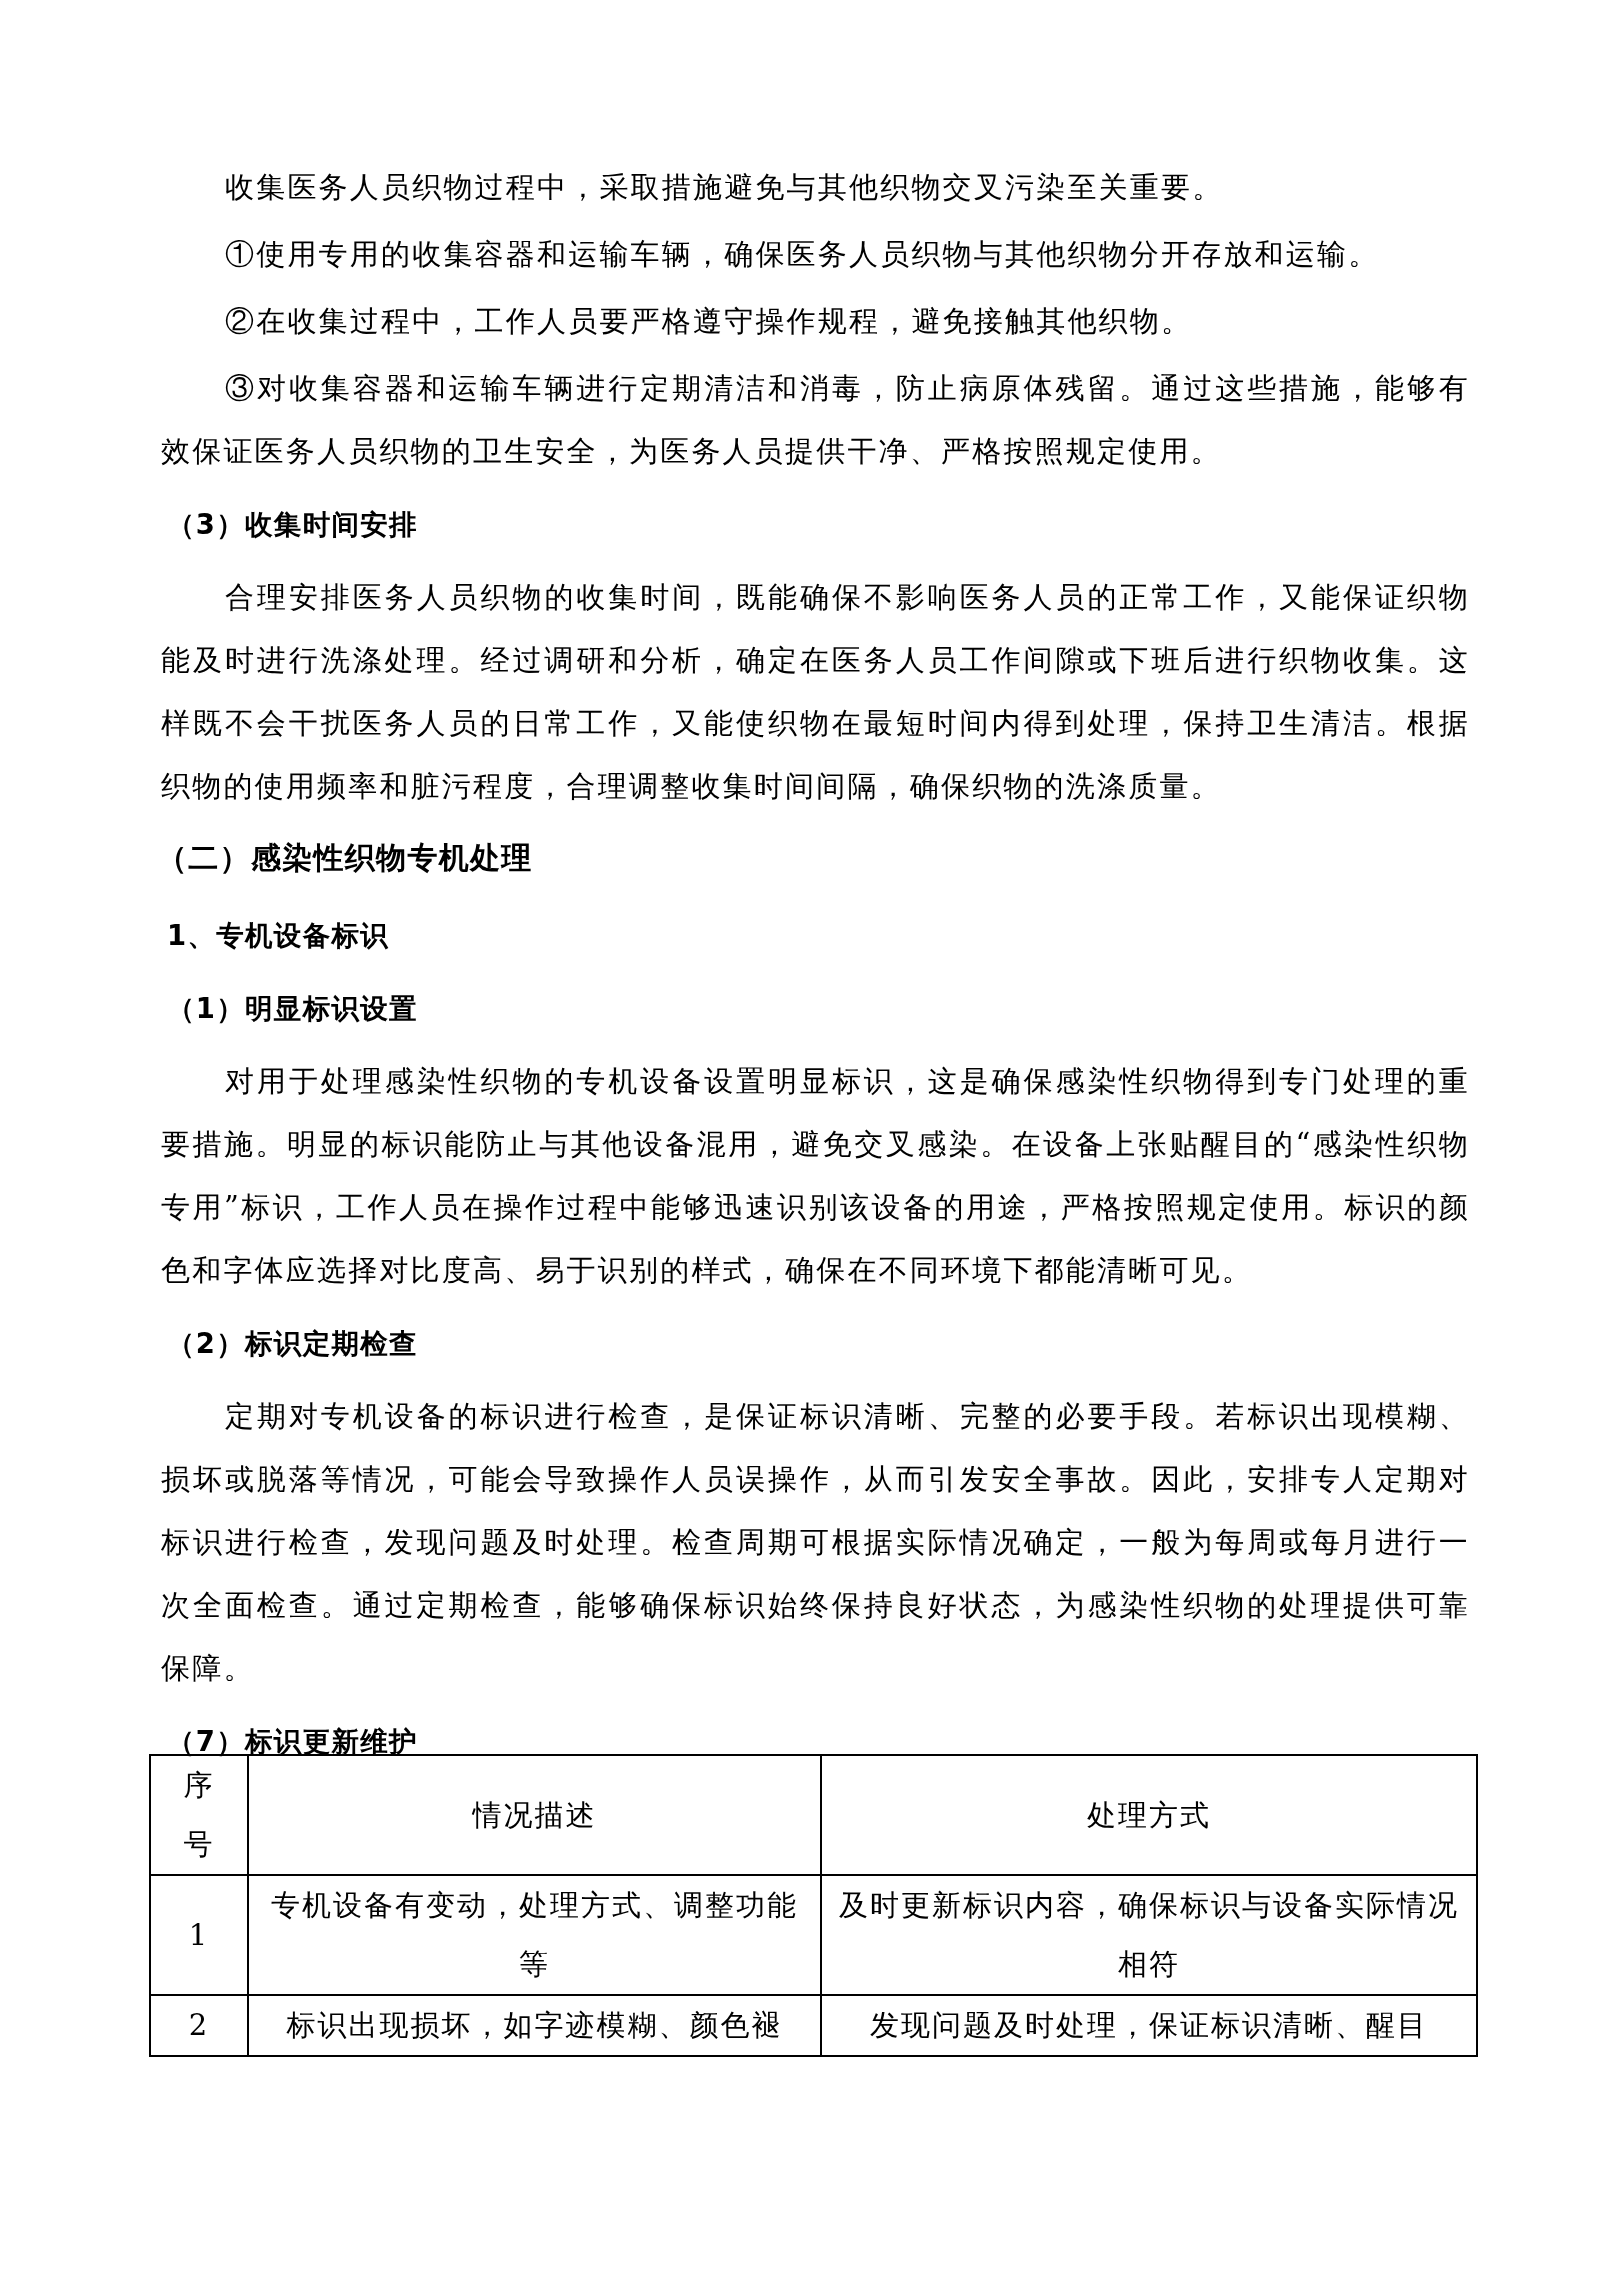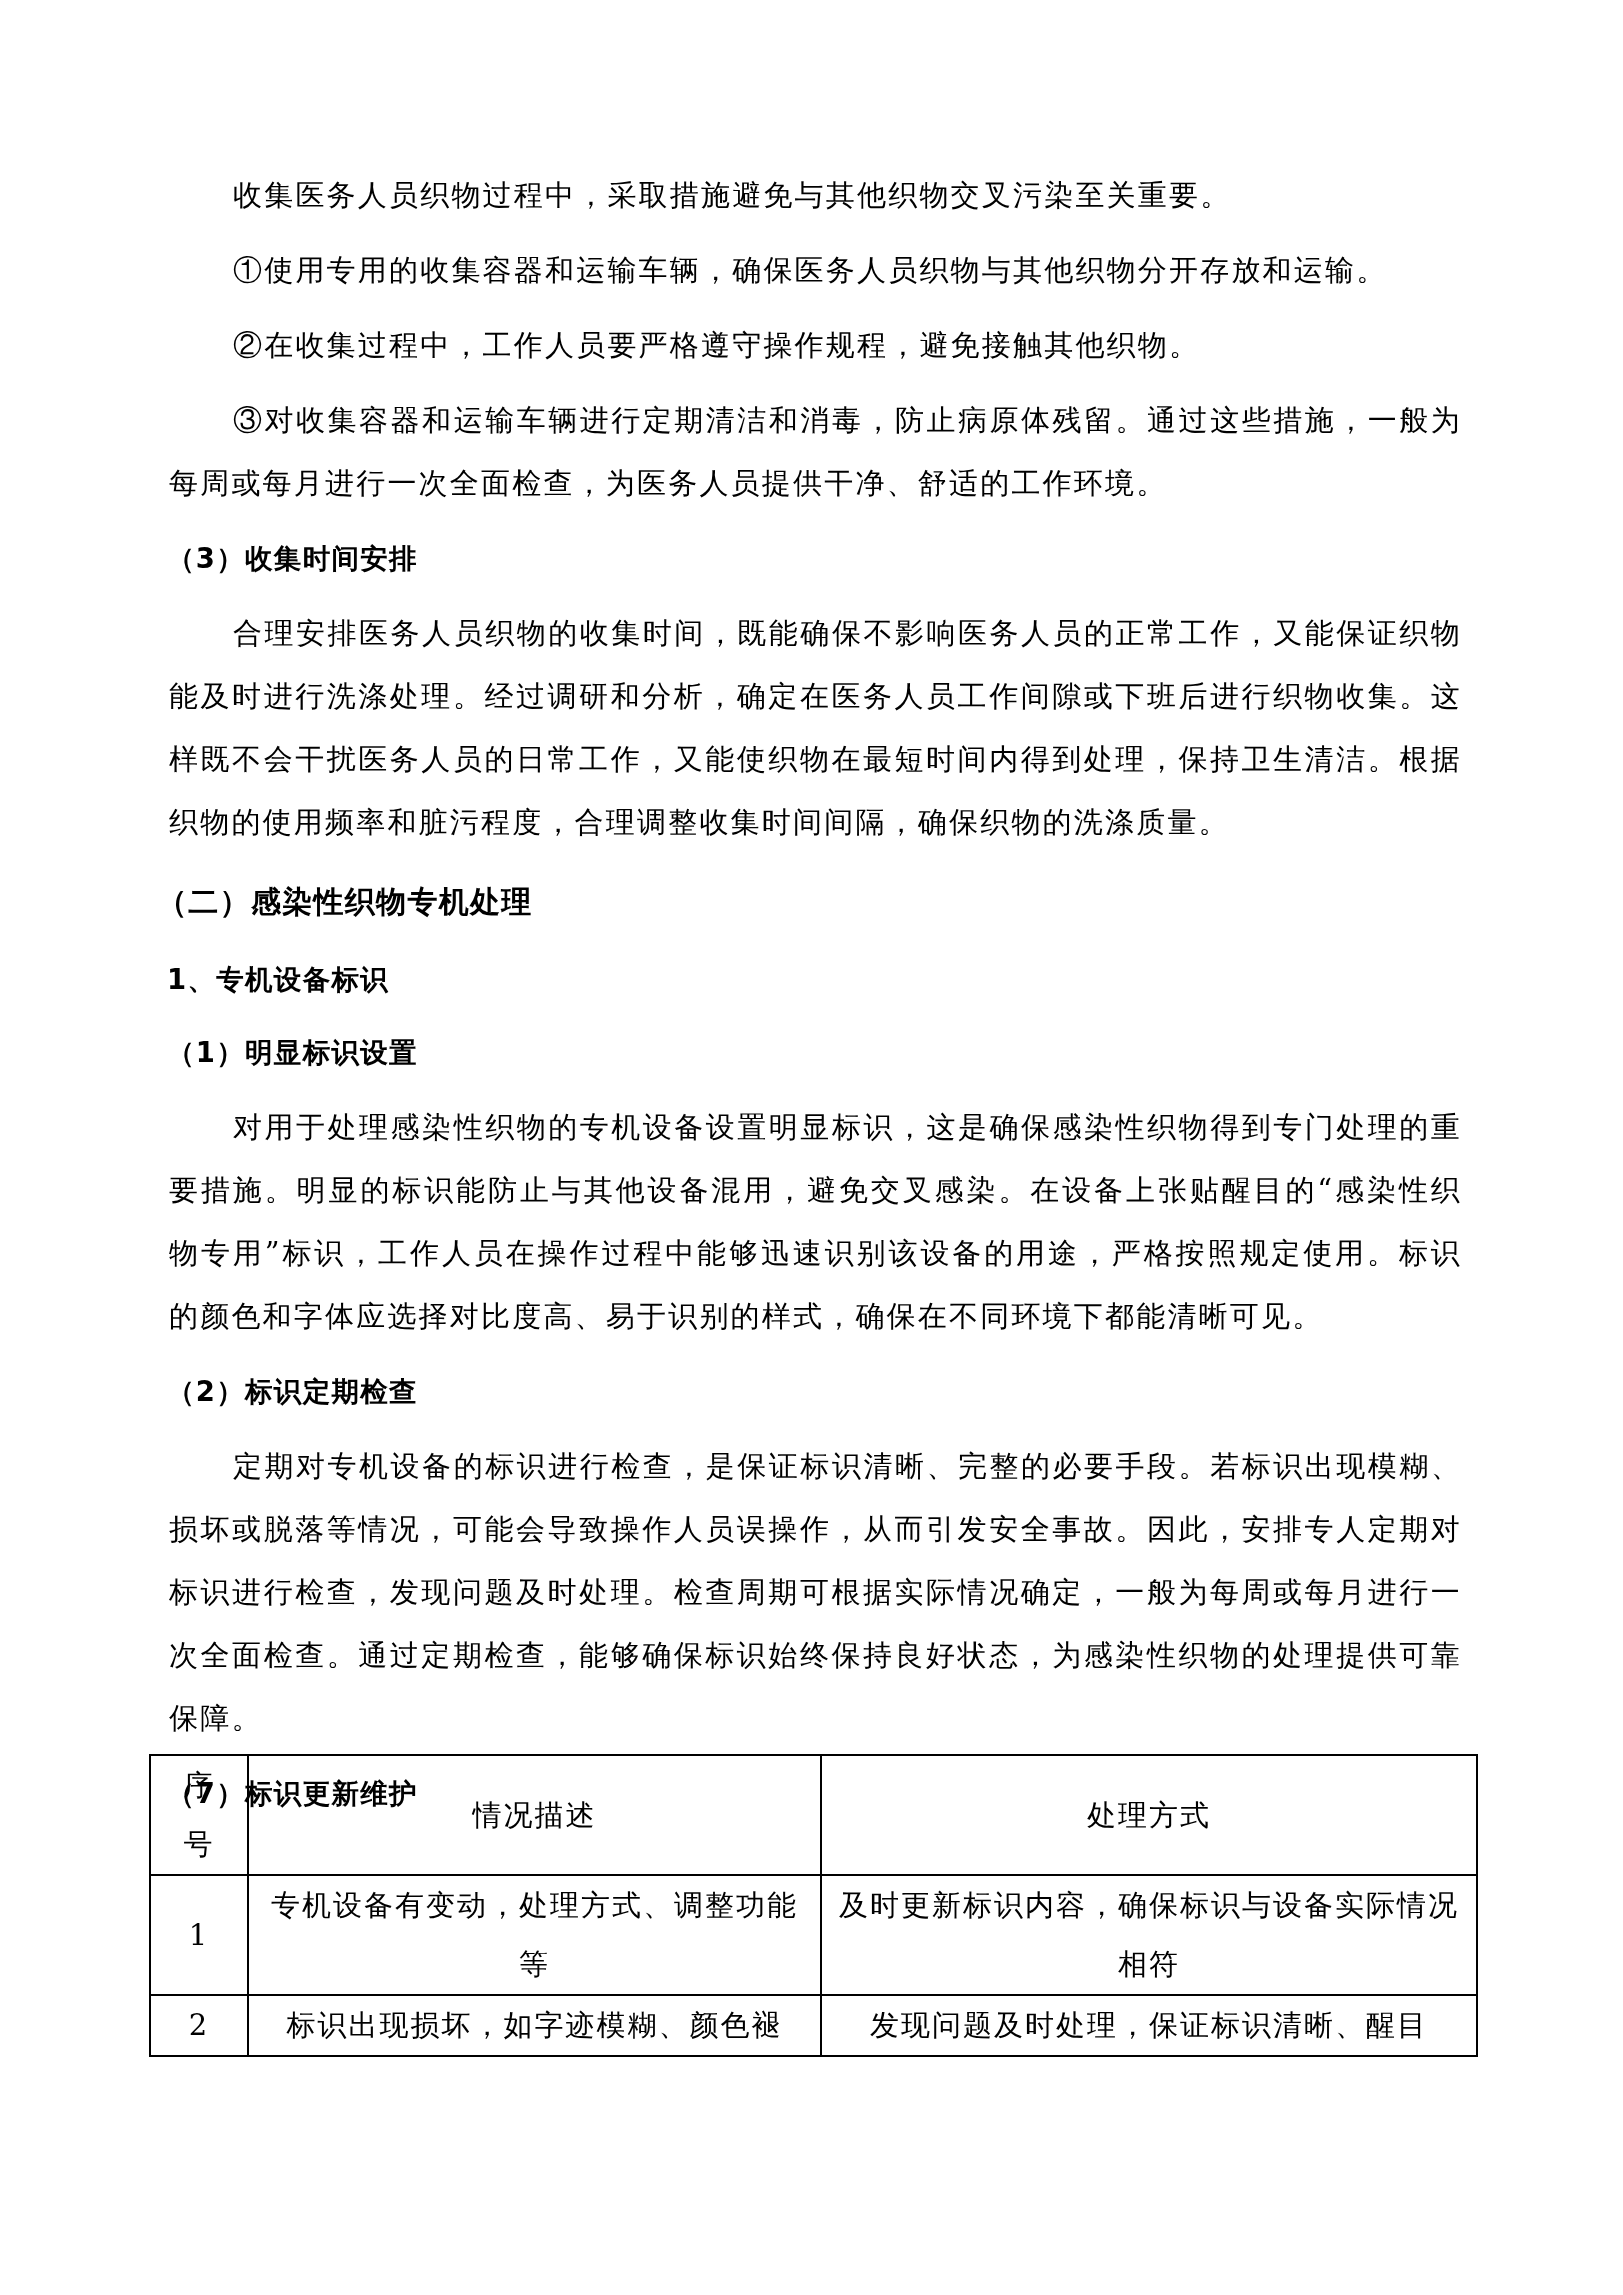--- a/index.html
+++ b/index.html
@@ -5,21 +5,21 @@
     html, body { margin: 0; padding: 0; background: #ffffff; }
     body {
       width: 1623px; height: 2295px; position: relative; overflow: hidden;
       font-family: "DejaVu Serif", "Liberation Serif", serif;
       color: #000000;
     }
     .page {
       position: absolute; left: 157px; top: 152px; width: 1317px;
     }
     .p {
-      font-size: 29px; line-height: 63px; margin: 12px;
+      font-size: 29px; line-height: 63px; margin: 4px;
       letter-spacing: 2.2px; text-align: justify; text-align-last: left;
       white-space: normal; word-break: break-all;
     }
     .indent { text-indent: 64px; }
     .h3 {
       font-family: "DejaVu Sans", "Liberation Sans", sans-serif;
       font-weight: bold; font-size: 27.5px; line-height: 63px; margin: 10px;
       letter-spacing: 1.3px;
     }
     .h2 {
@@ -43,21 +43,21 @@
     tr.r1 td { height: 109px; }
     tr.r2 td { height: 52px; vertical-align: top; }
   </style>
 </head>
 <body>
 
 <div class="page">
   <p class="p indent">收集医务人员织物过程中，采取措施避免与其他织物交叉污染至关重要。</p>
   <p class="p indent">①使用专用的收集容器和运输车辆，确保医务人员织物与其他织物分开存放和运输。</p>
   <p class="p indent">②在收集过程中，工作人员要严格遵守操作规程，避免接触其他织物。</p>
-  <p class="p indent">③对收集容器和运输车辆进行定期清洁和消毒，防止病原体残留。通过这些措施，一般为每周或每月进行一次全面检查，为医务人员提供干净、舒适的工作环境。</p>
+  <p class="p indent">③对收集容器和运输车辆进行定期清洁和消毒，防止病原体残留。通过这些措施，能够有效保证医务人员织物的卫生安全，为医务人员提供干净、严格按照规定使用。</p>
   <h3 class="h3">（3）收集时间安排</h3>
   <p class="p indent">合理安排医务人员织物的收集时间，既能确保不影响医务人员的正常工作，又能保证织物能及时进行洗涤处理。经过调研和分析，确定在医务人员工作间隙或下班后进行织物收集。这样既不会干扰医务人员的日常工作，又能使织物在最短时间内得到处理，保持卫生清洁。根据织物的使用频率和脏污程度，合理调整收集时间间隔，确保织物的洗涤质量。</p>
   <h2 class="h2">（二）感染性织物专机处理</h2>
   <h3 class="h3">1、专机设备标识</h3>
   <h3 class="h3">（1）明显标识设置</h3>
   <p class="p indent">对用于处理感染性织物的专机设备设置明显标识，这是确保感染性织物得到专门处理的重要措施。明显的标识能防止与其他设备混用，避免交叉感染。在设备上张贴醒目的“感染性织物专用”标识，工作人员在操作过程中能够迅速识别该设备的用途，严格按照规定使用。标识的颜色和字体应选择对比度高、易于识别的样式，确保在不同环境下都能清晰可见。</p>
   <h3 class="h3">（2）标识定期检查</h3>
   <p class="p indent">定期对专机设备的标识进行检查，是保证标识清晰、完整的必要手段。若标识出现模糊、损坏或脱落等情况，可能会导致操作人员误操作，从而引发安全事故。因此，安排专人定期对标识进行检查，发现问题及时处理。检查周期可根据实际情况确定，一般为每周或每月进行一次全面检查。通过定期检查，能够确保标识始终保持良好状态，为感染性织物的处理提供可靠保障。</p>
   <h3 class="h3">（7）标识更新维护</h3>
 </div>

